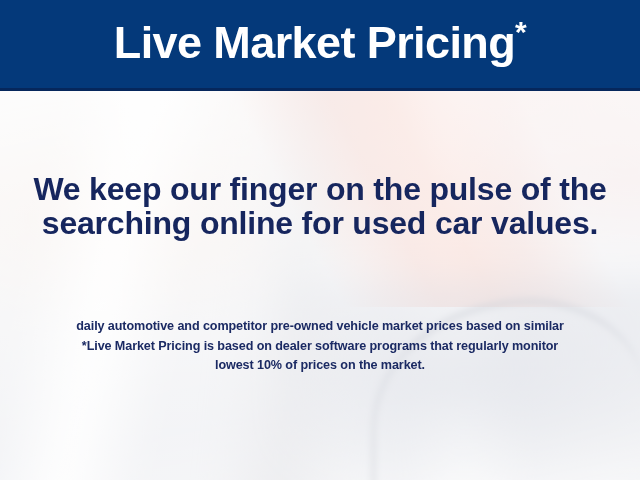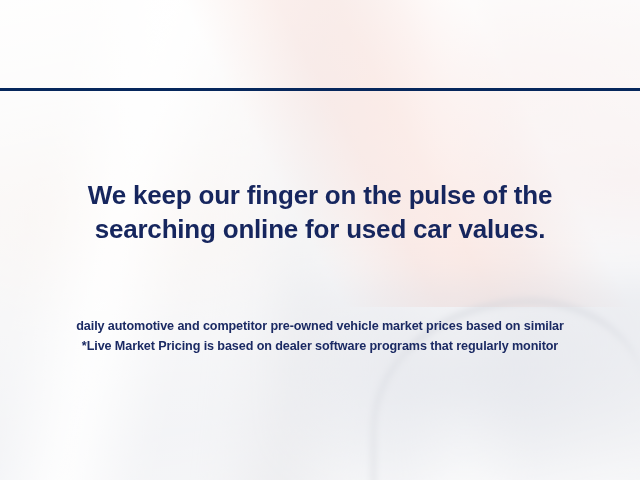--- a/index.html
+++ b/index.html
@@ -142,25 +142,25 @@
   .header-title .asterisk {
     font-size: 30px;
     vertical-align: super;
     line-height: 0;
   }
 
   
   .headline {
     position: absolute;
     left: 22px;
-    top: 178px;
+    top: 172px;
     width: 596px;
     text-align: center;
     color: #16265e;
-    font-size: 26px;
+    font-size: 32px;
     font-weight: bold;
     line-height: 34px;
     letter-spacing: -0.2px;
   }
   .headline .hl-line {
     display: block;
     white-space: nowrap;
   }
 
   
@@ -189,25 +189,29 @@
   <div class="bg-photo">
     <div class="bg-layer bg-base"></div>
     <div class="bg-layer bg-warm"></div>
     <div class="bg-layer bg-curves"></div>
     <div class="bg-red"></div>
     <div class="bg-blue"></div>
     <div class="bg-arc"></div>
     <div class="bg-wash"></div>
   </div>
 
+  <div class="header-band">
+    <h1 class="header-title"><span>Live Market Pricing</span><span class="asterisk">*</span></h1>
+  </div>
   <div class="header-rule"></div>
 
   <div class="headline">
     <span class="hl-line">We keep our finger on the pulse of the</span>
     <span class="hl-line">searching online for used car values.</span>
   </div>
 
   <div class="fineprint">
     <span class="fp-line">daily automotive and competitor pre-owned vehicle market prices based on similar</span>
     <span class="fp-line">*Live Market Pricing is based on dealer software programs that regularly monitor</span>
+    <span class="fp-line">lowest 10% of prices on the market.</span>
   </div>
 
 </div>
 
 </body></html>

